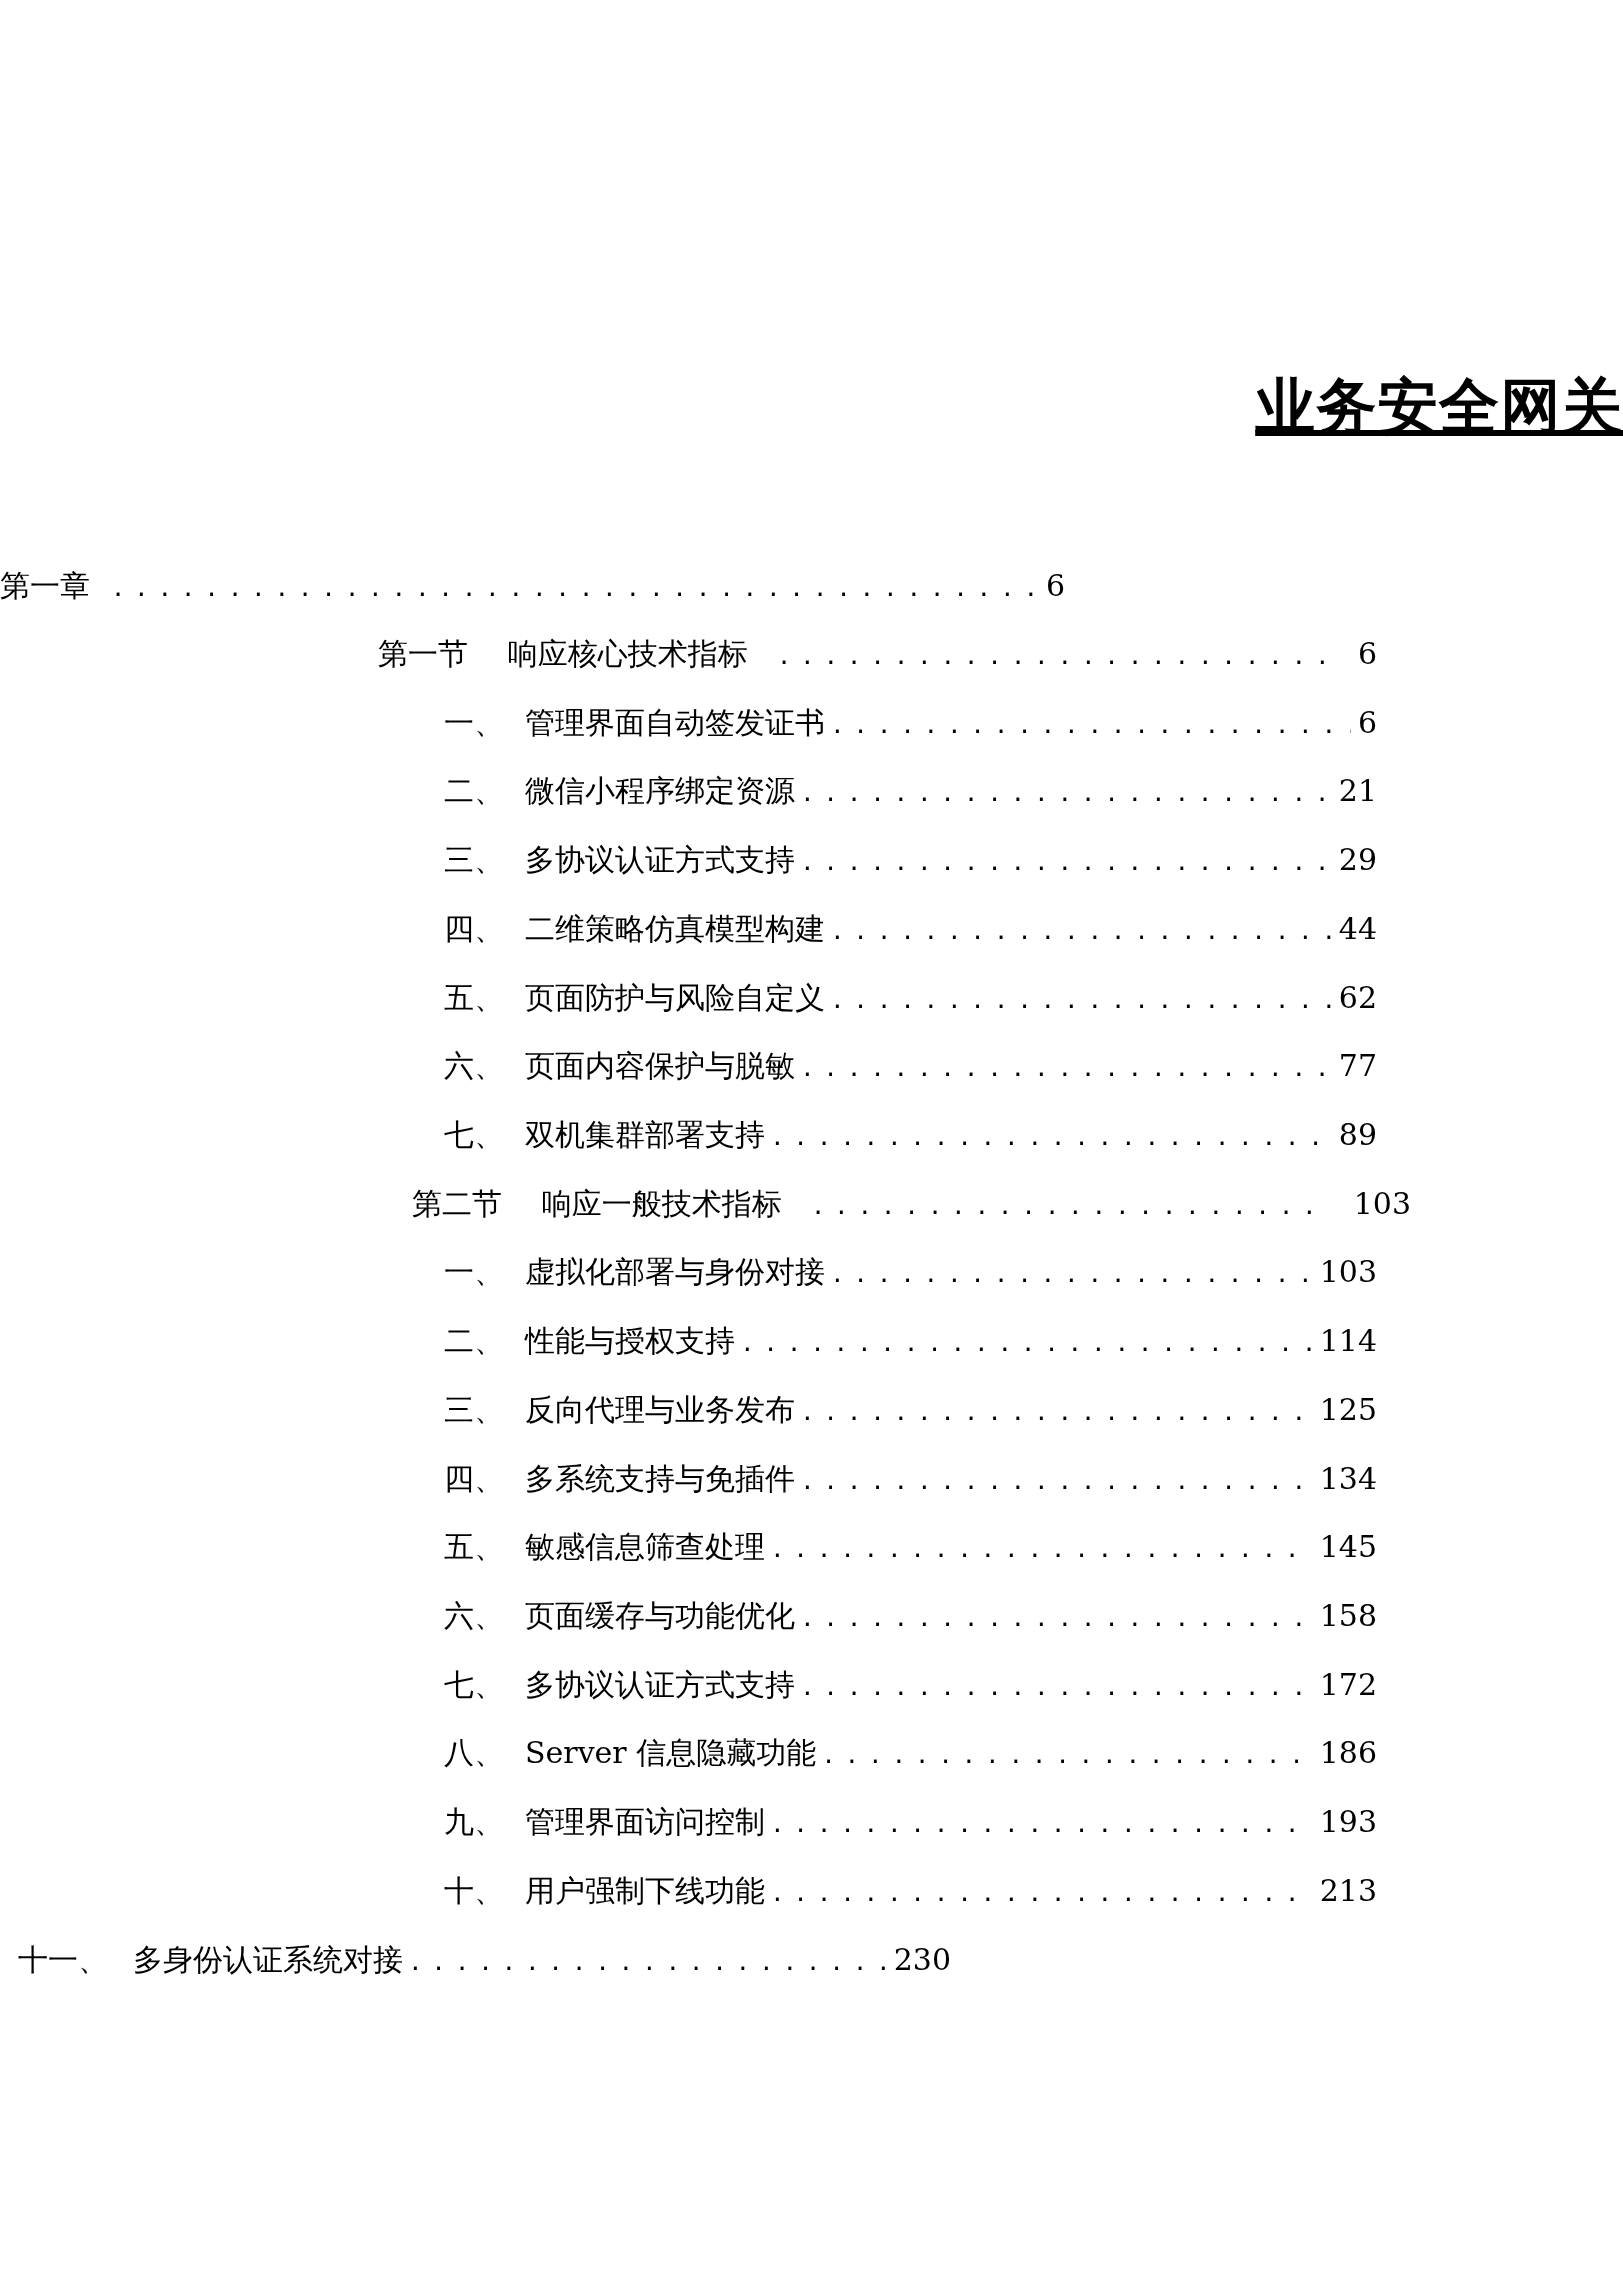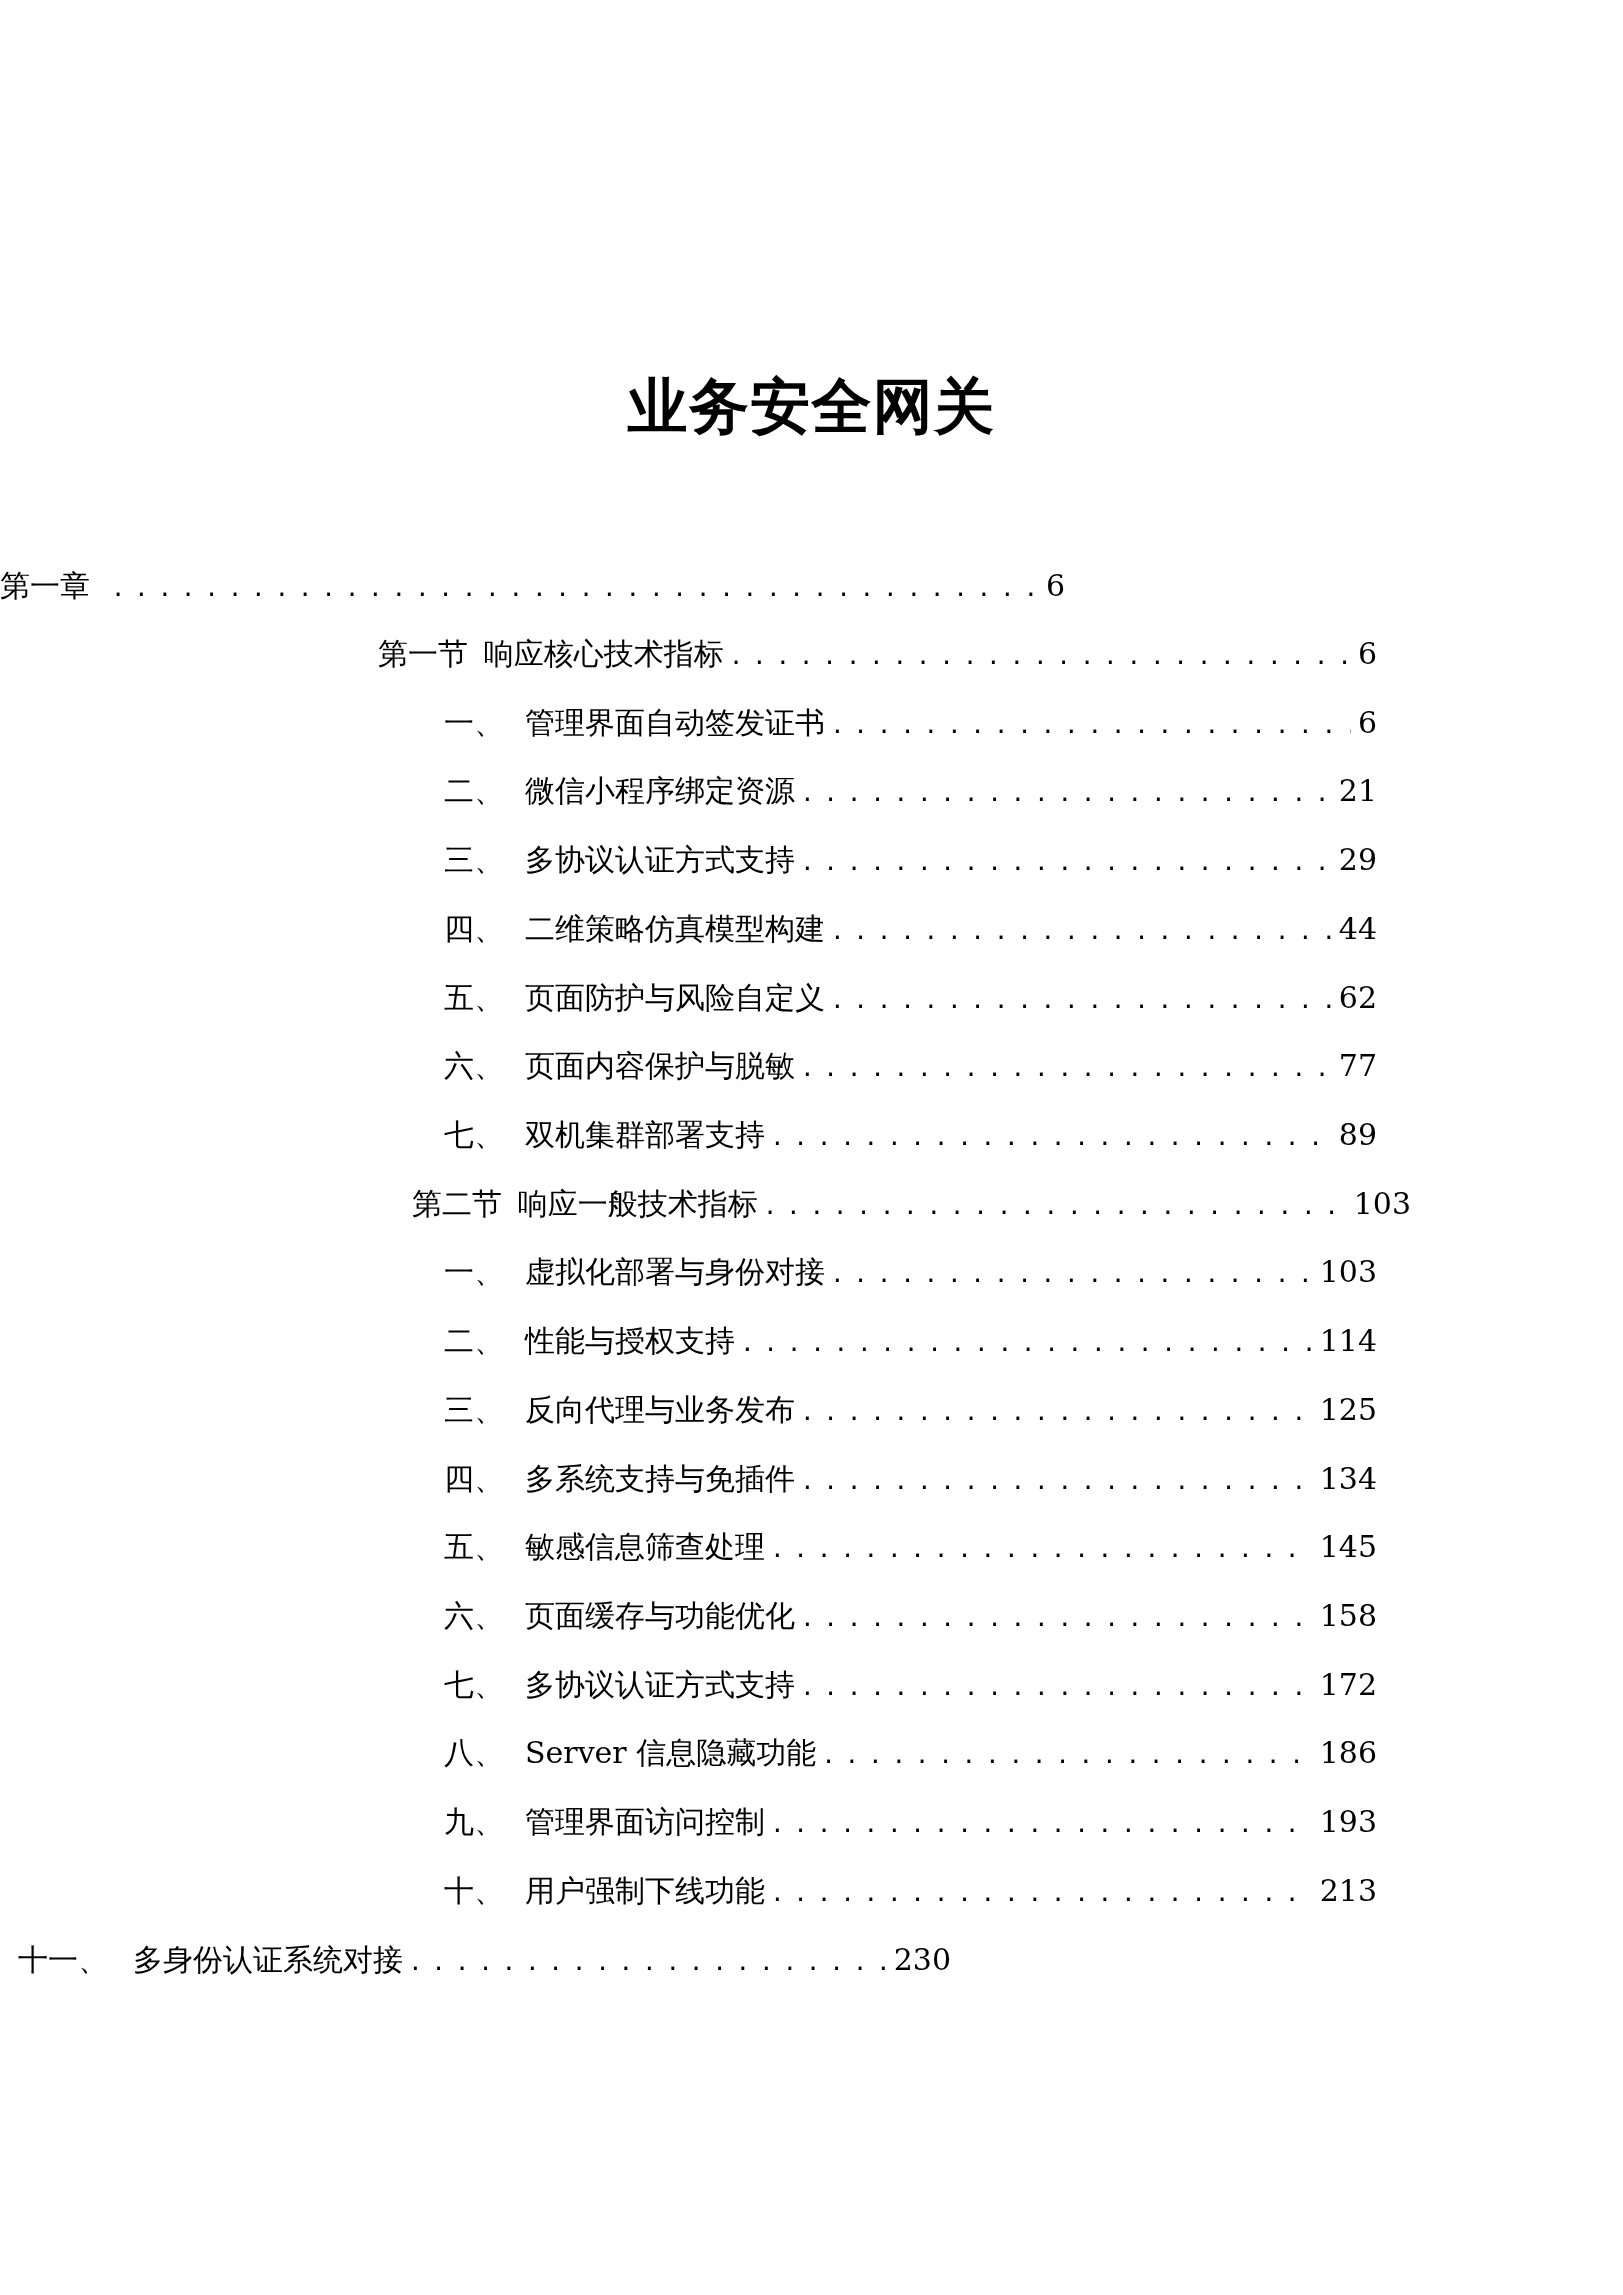--- a/index.html
+++ b/index.html
@@ -3,42 +3,43 @@
   <meta charset="utf-8">
   <style>
     html, body { margin: 0; padding: 0; background: #ffffff; }
     body {
       width: 1623px; height: 2295px; position: relative; overflow: hidden;
       font-family: "DejaVu Serif", "Liberation Serif", serif;
       color: #000000;
     }
     .doc-title {
       position: absolute; left: 0; width: 1623px; top: 327px;
-      text-align: center; font-size: 60px; font-weight: bold;
+      text-align: right; font-size: 60px; font-weight: bold;
       letter-spacing: 1.3px; line-height: 79px;
       font-family: "DejaVu Serif", "Liberation Serif", serif;
+      text-decoration: underline;
     }
     .toc { position: absolute; left: 0; top: 563px; width: 1623px; }
     .toc-entry {
       position: absolute; left: 0; height: 46px;
       display: flex; align-items: baseline;
       font-size: 30px; line-height: 46px;
       white-space: nowrap; overflow: hidden;
     }
     .toc-entry .num { flex: 0 0 auto; }
     .toc-entry .label { flex: 0 0 auto; }
     .toc-entry .leader {
       flex: 1 1 auto; overflow: hidden; white-space: nowrap;
       letter-spacing: 9.2px; margin: 0 6.5px 0 5.2px;
       font-family: "DejaVu Sans Mono", "Liberation Mono", monospace;
       font-size: 23.6px;
     }
     .toc-entry .page { flex: 0 0 auto; text-align: right; font-family: "DejaVu Serif", "Liberation Serif", serif; }
     .lvl-1 { width: calc(1377px - 312px); }
-    .lvl-2 { padding-left: 378px; width: calc(1377px - 378px); }
+    .lvl-2 { padding-left: 378px; width: calc(1377px - 378px); gap: 24px; }
     .lvl-3 { padding-left: 444px; width: calc(1377px - 444px); }
     .lvl-3 .num { width: 81px; }
     .lvl-3 .num.wide { width: 115px; }
     .lvl-1 .num, .lvl-2 .num { margin-right: 15.7px; }
   </style>
 </head>
 <body>
 
 <h1 class="doc-title">业务安全网关</h1>
 

